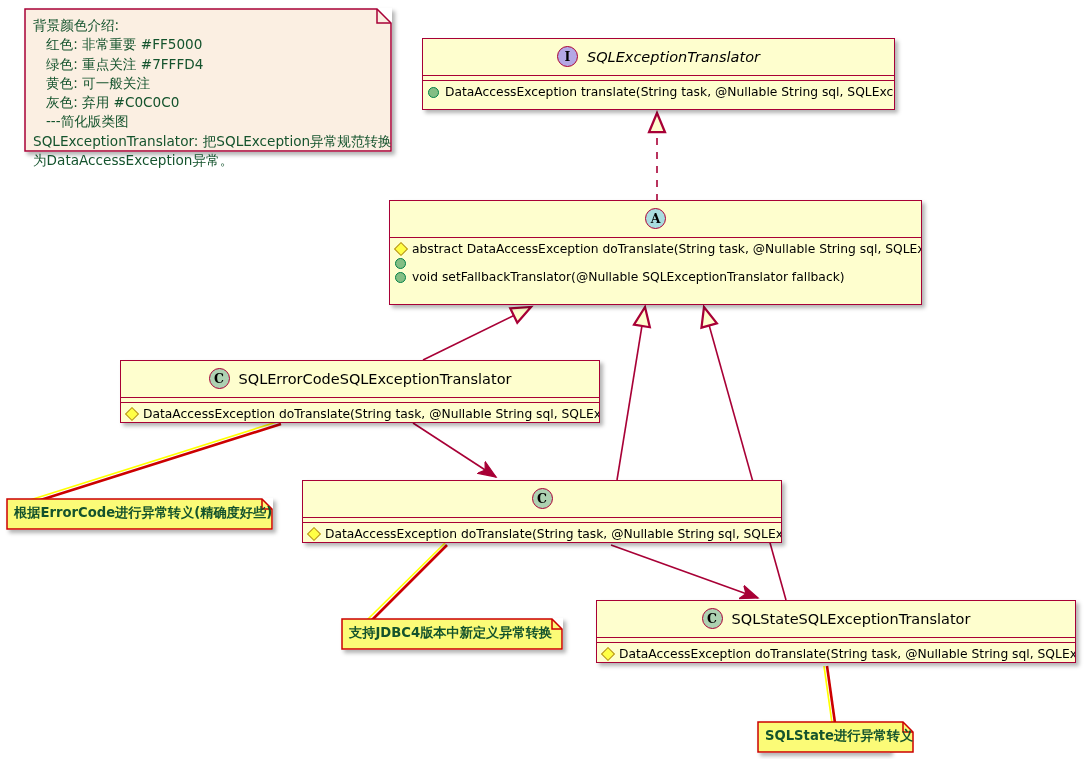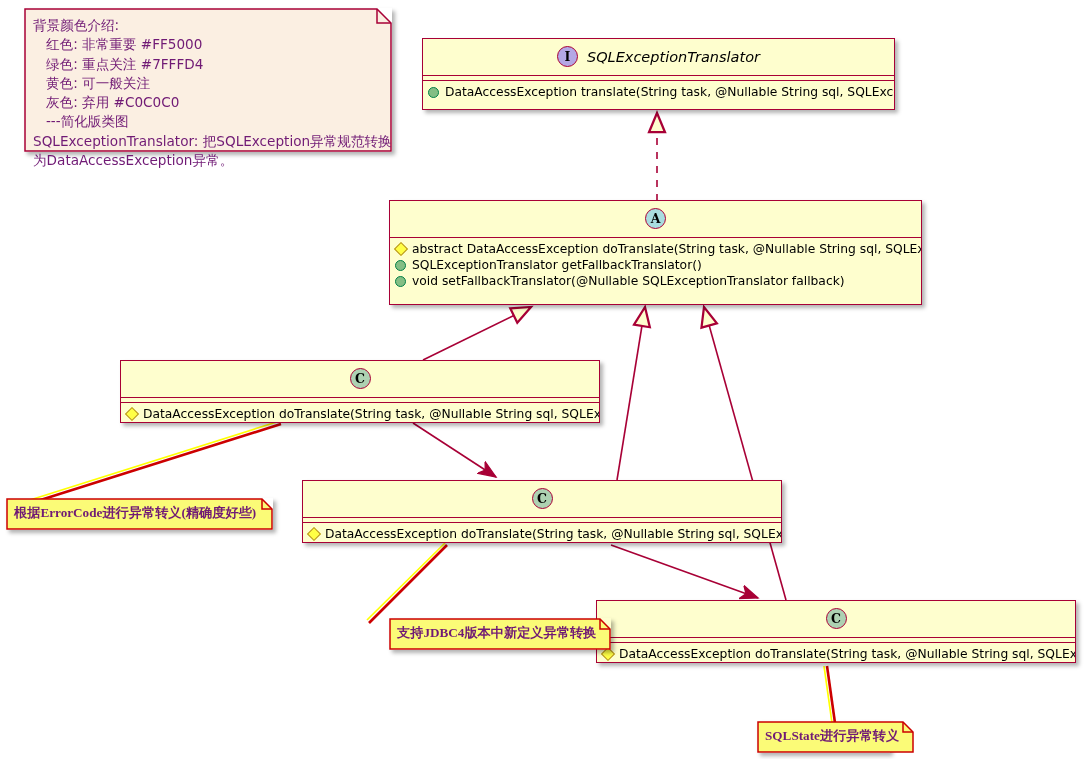--- a/index.html
+++ b/index.html
@@ -120,38 +120,37 @@
   .note-body {
     position: relative;
     width: 100%;
     height: 100%;
     box-sizing: border-box;
   }
   .note-text {
     position: relative;
     z-index: 2;
     white-space: pre;
-    color: #701a75;
+    color: #14532d;
   }
 
   
   .note-legend { }
   .note-legend .note-text {
     font-size: 13.6px;
     line-height: 19.3px;
     padding: 8px 10px 8px 9px;
   }
 
   
   .note-callout .note-text {
     font-size: 13.2px;
     line-height: 17px;
     padding: 6px 18px 6px 8px;
     font-weight: bold;
-    font-family: Liberation Serif, serif;
   }
 </style>
 </head>
 <body>
 
 <div id="canvas">
 
   <svg class="edges" viewBox="0 0 1086 759">
     <defs>
       <marker id="hollowTri" markerWidth="16" markerHeight="16" refX="13" refY="6" orient="auto">
@@ -249,32 +248,32 @@
     <div class="uml-header">
       <span class="badge badge-A">A</span>
     </div>
     <div class="uml-compartment">
       <div class="member">
         <span class="vis vis-protected"></span>
         <span>abstract DataAccessException doTranslate(String task, @Nullable String sql, SQLException ex)</span>
       </div>
       <div class="member">
         <span class="vis vis-public"></span>
-        <span>SQLExceptionTranslator getFallbackTranslator()</span>
       </div>
       <div class="member">
         <span class="vis vis-public"></span>
         <span>void setFallbackTranslator(@Nullable SQLExceptionTranslator fallback)</span>
       </div>
     </div>
   </div>
 
   <div class="uml-class" style="left:120px; top:360px; width:480px; height:63px;">
     <div class="uml-header">
       <span class="badge badge-C">C</span>
+      <span class="uml-title">SQLErrorCodeSQLExceptionTranslator</span>
     </div>
     <div class="uml-compartment empty"></div>
     <div class="uml-compartment">
       <div class="member">
         <span class="vis vis-protected"></span>
         <span>DataAccessException doTranslate(String task, @Nullable String sql, SQLException ex)</span>
       </div>
     </div>
   </div>
 
@@ -287,41 +286,42 @@
       <div class="member">
         <span class="vis vis-protected"></span>
         <span>DataAccessException doTranslate(String task, @Nullable String sql, SQLException ex)</span>
       </div>
     </div>
   </div>
 
   <div class="uml-class" style="left:596px; top:600px; width:480px; height:63px;">
     <div class="uml-header">
       <span class="badge badge-C">C</span>
+      <span class="uml-title">SQLStateSQLExceptionTranslator</span>
     </div>
     <div class="uml-compartment empty"></div>
     <div class="uml-compartment">
       <div class="member">
         <span class="vis vis-protected"></span>
         <span>DataAccessException doTranslate(String task, @Nullable String sql, SQLException ex)</span>
       </div>
     </div>
   </div>
 
   <div class="note note-callout" style="left:6px; top:498px; width:267px; height:32px;">
     <svg width="267" height="32" viewBox="0 0 267 32" style="position:absolute;left:0;top:0;">
       <path d="M1,1 H256 L266,11 V31 H1 Z" fill="#FBFB77" stroke="#CC0000" stroke-width="1.5"></path>
       <path d="M256,1 V11 H266" fill="none" stroke="#CC0000" stroke-width="1.5"></path>
     </svg>
     <div class="note-body">
       <div class="note-text">根据ErrorCode进行异常转义(精确度好些)</div>
     </div>
   </div>
 
-  <div class="note note-callout" style="left:341px; top:618px; width:222px; height:32px;margin-left:48px;">
+  <div class="note note-callout" style="left:341px; top:618px; width:222px; height:32px;">
     <svg width="222" height="32" viewBox="0 0 222 32" style="position:absolute;left:0;top:0;">
       <path d="M1,1 H211 L221,11 V31 H1 Z" fill="#FBFB77" stroke="#CC0000" stroke-width="1.5"></path>
       <path d="M211,1 V11 H221" fill="none" stroke="#CC0000" stroke-width="1.5"></path>
     </svg>
     <div class="note-body">
       <div class="note-text">支持JDBC4版本中新定义异常转换</div>
     </div>
   </div>
 
   <div class="note note-callout" style="left:757px; top:721px; width:133px; height:32px;">

